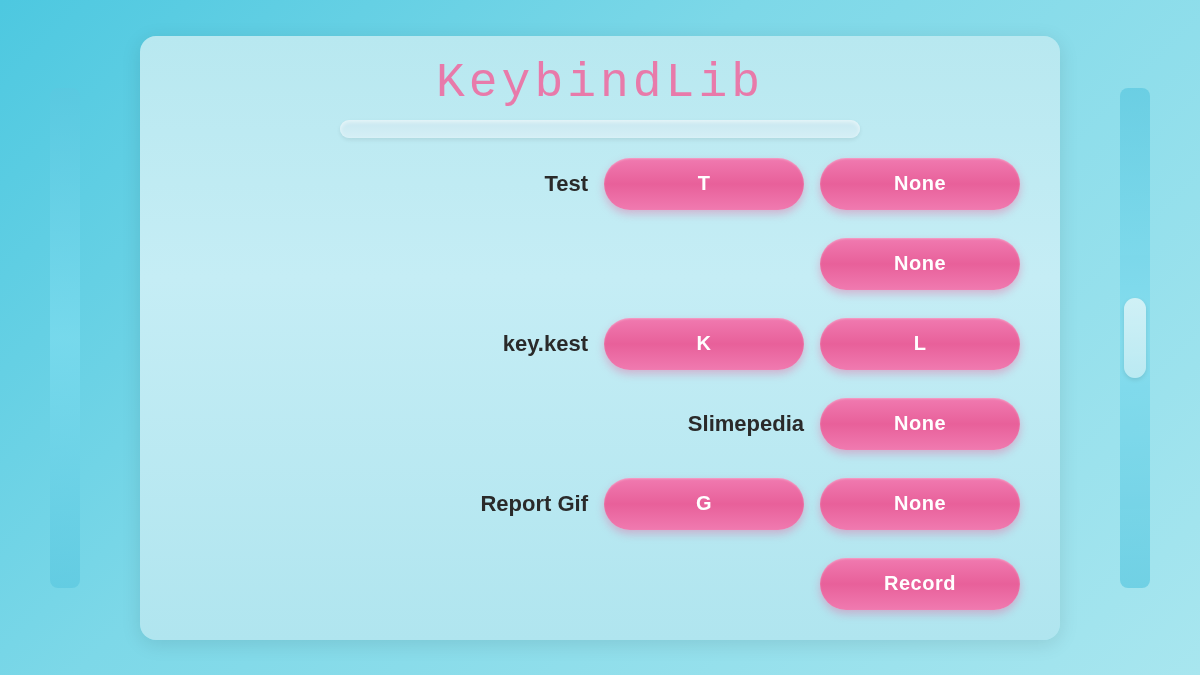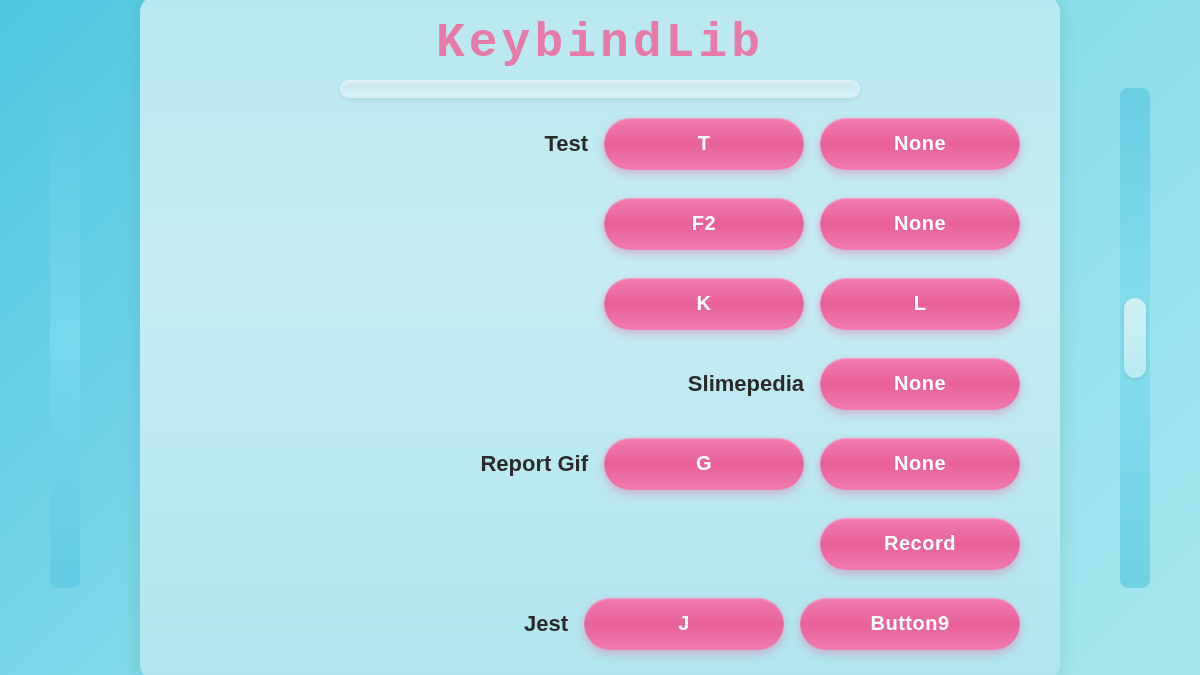--- a/index.html
+++ b/index.html
@@ -70,21 +70,21 @@
       border-radius: 16px;
       padding: 20px 40px 30px 40px;
       display: flex;
       flex-direction: column;
       align-items: center;
       box-shadow: 0 4px 20px rgba(0,0,0,0.1);
     }
 
     .title {
       font-size: 48px;
-      font-weight: 700;
+      font-weight: 400;
       color: #e87aaa;
       letter-spacing: 4px;
       margin-bottom: 10px;
       font-family: 'Courier New', monospace;
     }
 
     
     .scroll-indicator {
       width: 520px;
       height: 18px;
@@ -149,43 +149,38 @@
     <h1 class="title">KeybindLib</h1>
     <div class="scroll-indicator"></div>
 
     <div class="keybinds-grid">
     <div class="keybind-row">
           <span class="keybind-label">Test</span>
           <button class="keybind-btn">T</button>
           <button class="keybind-btn">None</button>
         </div>
         <div class="keybind-row">
-          <button class="keybind-btn">F2</button>
           <button class="keybind-btn">None</button>
         </div>
         <div class="keybind-row">
+          <span class="keybind-label">key.kest</span>
           <button class="keybind-btn">K</button>
           <button class="keybind-btn">L</button>
         </div>
         <div class="keybind-row">
           <span class="keybind-label">Slimepedia</span>
           <button class="keybind-btn">None</button>
         </div>
         <div class="keybind-row">
           <span class="keybind-label">Report Gif</span>
           <button class="keybind-btn">G</button>
           <button class="keybind-btn">None</button>
         </div>
         <div class="keybind-row">
           <button class="keybind-btn">Record</button>
         </div>
-        <div class="keybind-row">
-          <span class="keybind-label">Jest</span>
-          <button class="keybind-btn">J</button>
-          <button class="keybind-btn wide">Button9</button>
-        </div>
       </div>
   </div>
 
   <div class="side-panel-right">
     <div class="scrollbar-thumb"></div>
   </div>
 </div>
 
 </body></html>

